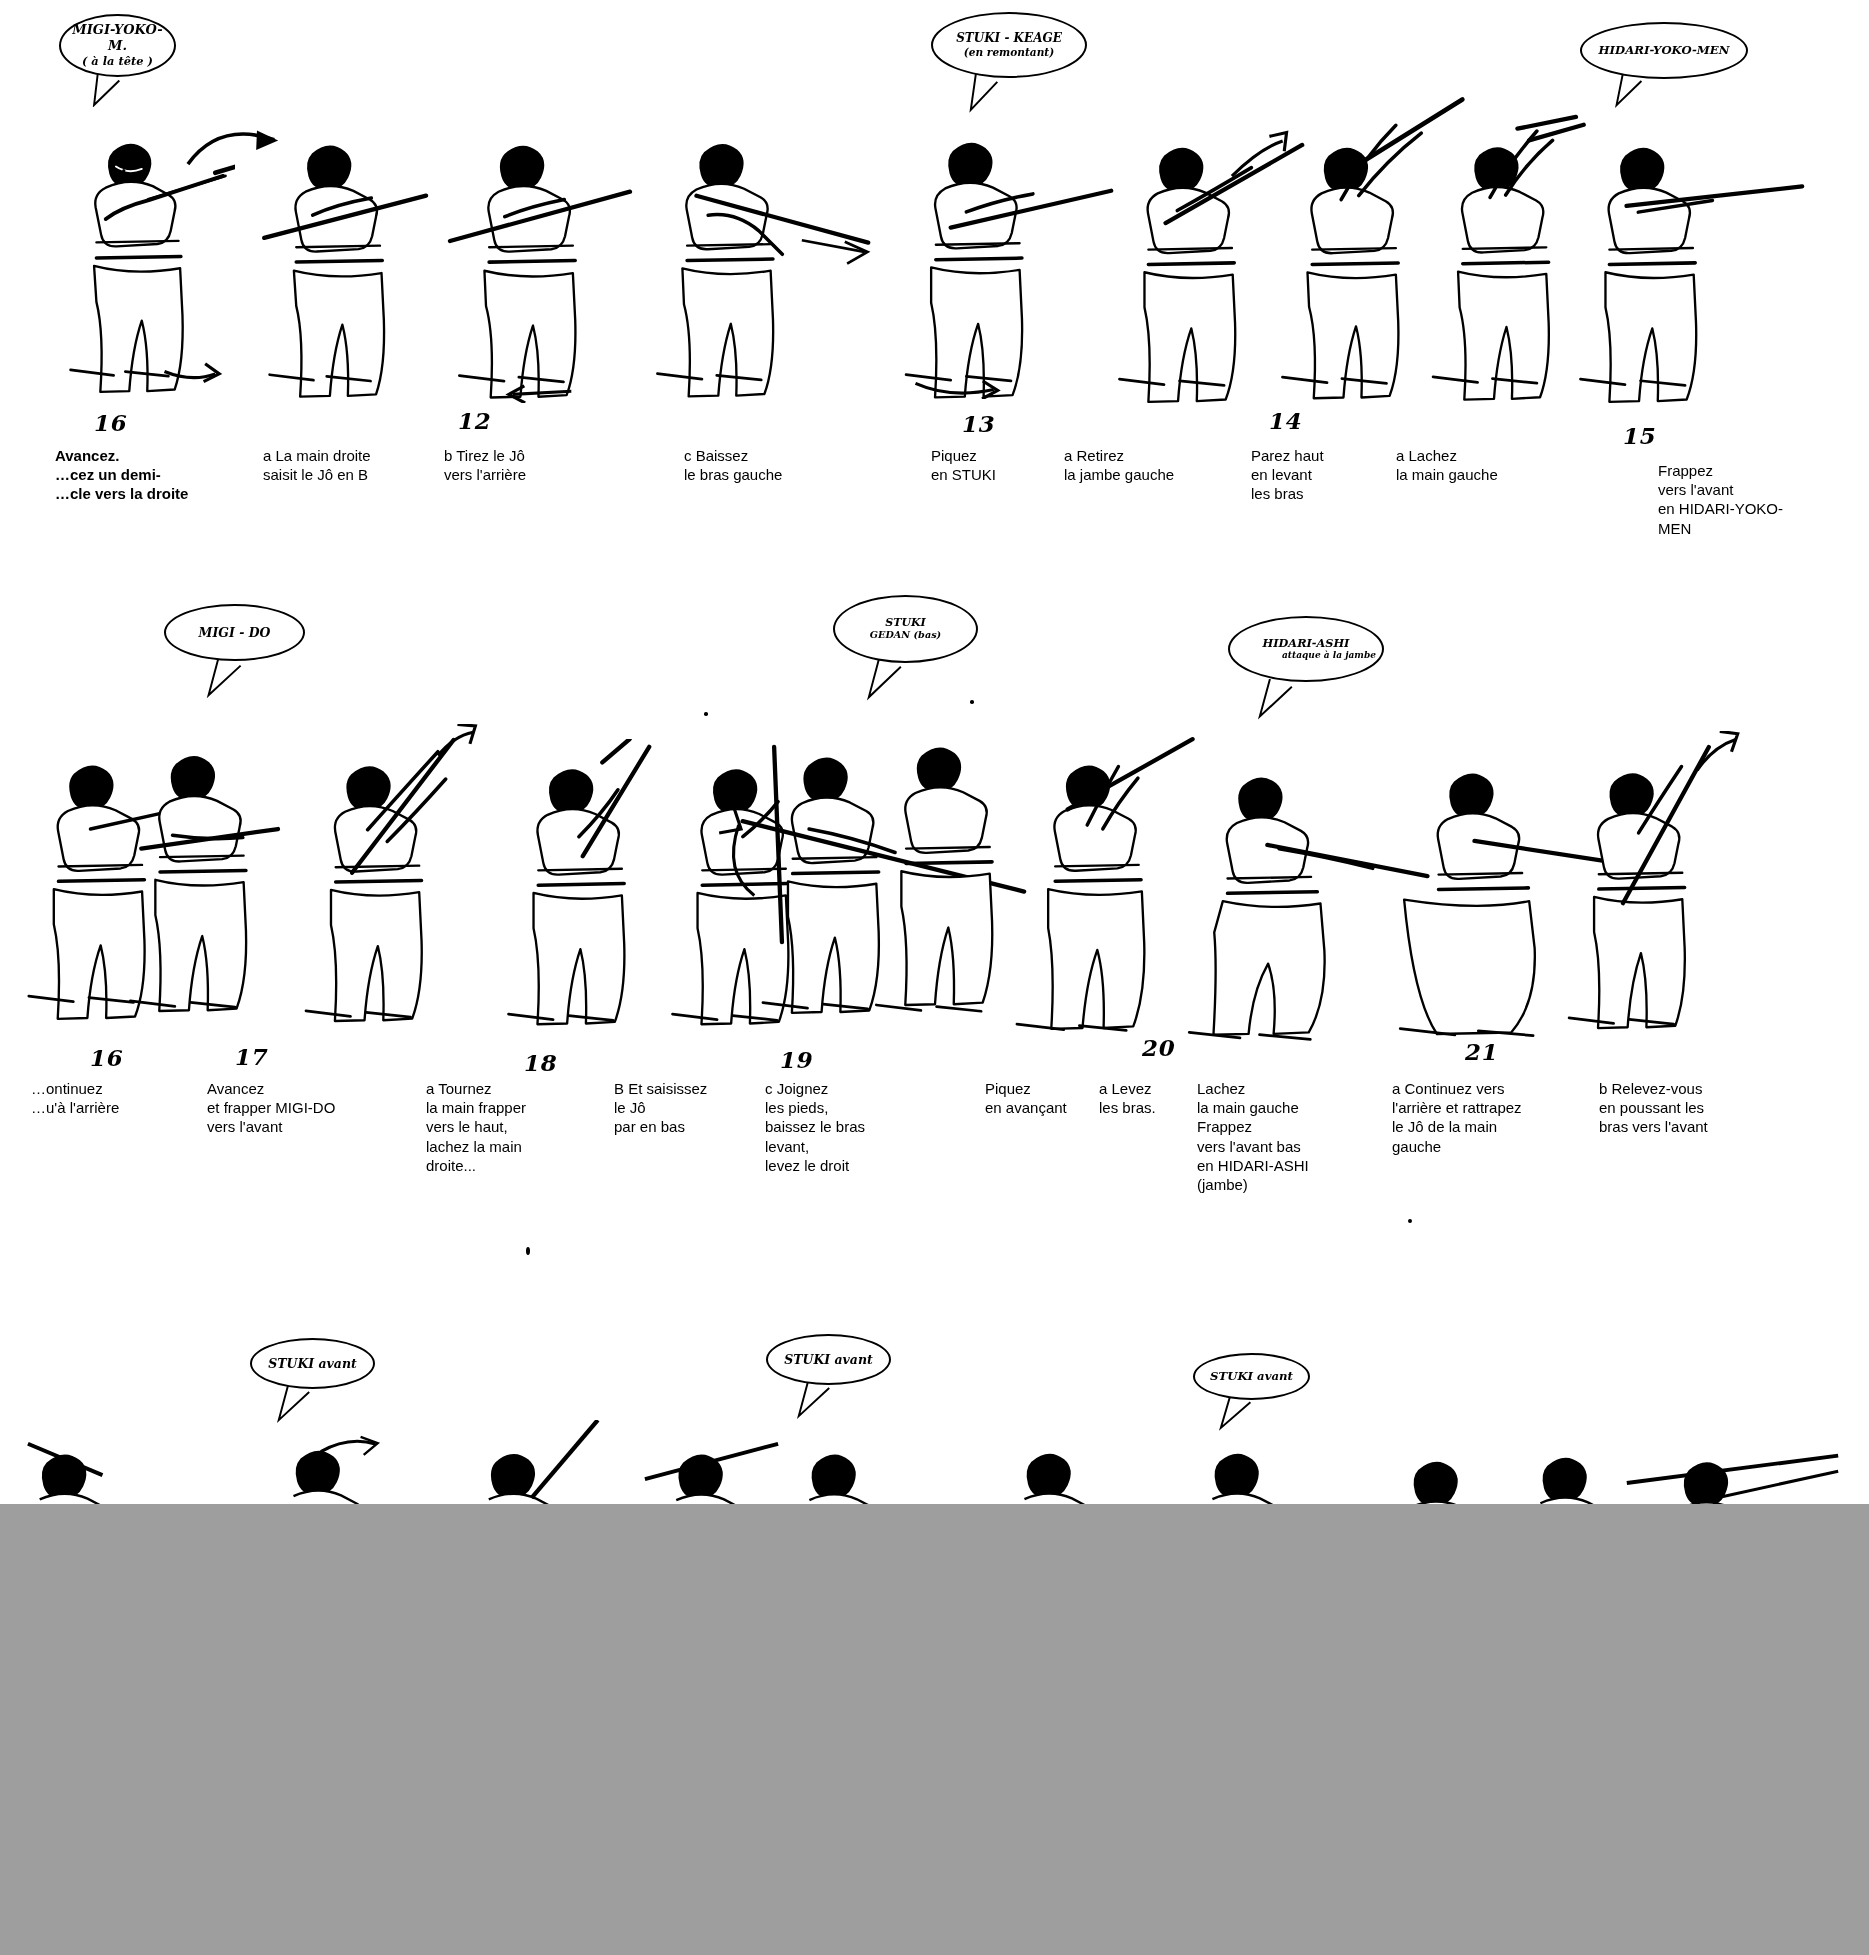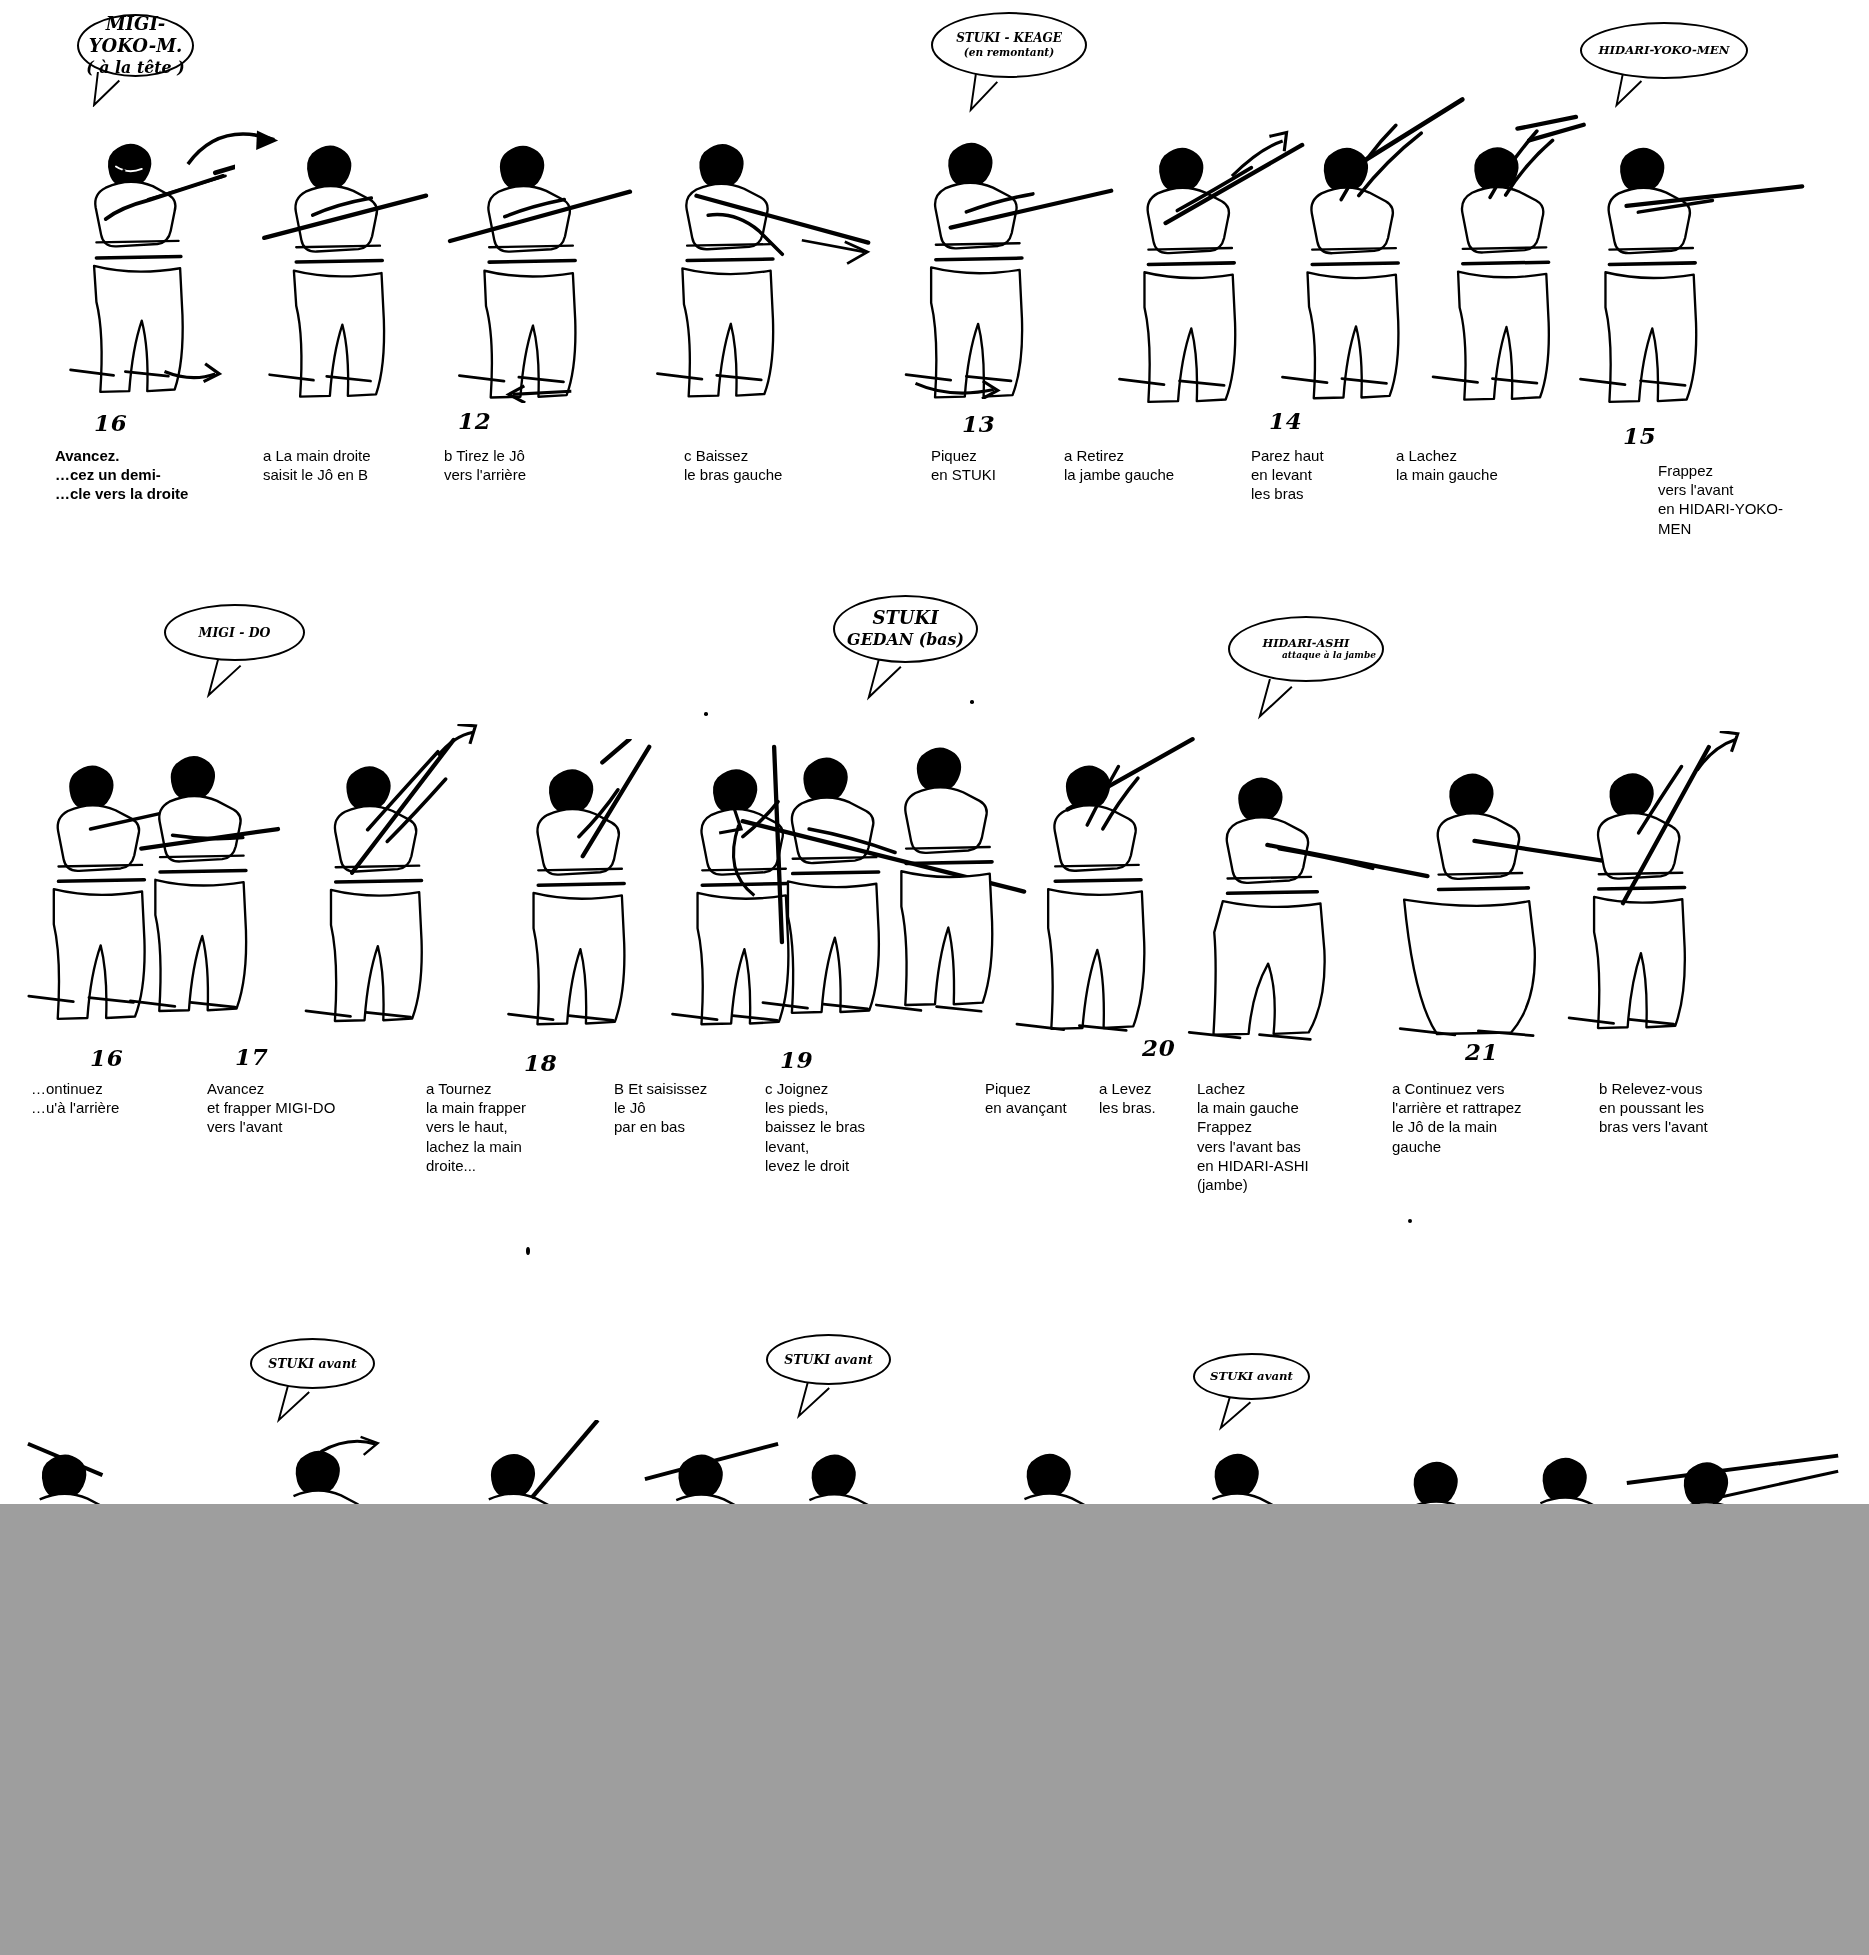--- a/index.html
+++ b/index.html
@@ -103,21 +103,21 @@
     z-index: 2;
   }
 </style>
 </head>
 <body>
 
 <div class="page">
 
   <div class="row row1">
 
-    <div class="balloon" style="left:77px; top:13.7px; width:117px; height:63px; font-size:18px;">
+    <div class="balloon" style="left:59px; top:13.7px; width:117px; height:63px; font-size:13px;">
       <span class="l1">MIGI-YOKO-M.</span>
       <span class="l2">( à la tête )</span>
     </div>
     <svg class="fig" style="left:90px; top:72px;" width="47" height="35" viewBox="0 0 120 90">
       <path d="M20,0 L10,85 L75,22" fill="#fff" stroke="#000" stroke-width="5"></path>
     </svg>
 
     <div class="balloon" style="left:931px; top:11.7px; width:156px; height:66px; font-size:12px;">
       <span class="l1">STUKI - KEAGE</span>
       <span class="l2">(en remontant)</span>
@@ -321,21 +321,21 @@
 
   <div class="row row2">
 
     <div class="balloon" style="left:164px; top:29px; width:141px; height:57px; font-size:12.5px;">
       <span class="l1">MIGI - DO</span>
     </div>
     <svg class="fig" style="left:203px; top:82px;" width="51" height="43" viewBox="0 0 130 110">
       <path d="M40,0 L14,98 L96,22" fill="#fff" stroke="#000" stroke-width="5"></path>
     </svg>
 
-    <div class="balloon" style="left:833px; top:19.6px; width:145px; height:68px; font-size:18px;text-align:center;">
+    <div class="balloon" style="left:833px; top:19.6px; width:145px; height:68px; font-size:11px;text-align:center;">
       <span class="l1">STUKI</span>
       <span class="l2">GEDAN (bas)</span>
     </div>
     <svg class="fig" style="left:864px; top:84px;" width="51" height="43" viewBox="0 0 130 110">
       <path d="M38,0 L12,98 L94,20" fill="#fff" stroke="#000" stroke-width="5"></path>
     </svg>
 
     <div class="balloon" style="left:1228px; top:41px; width:156px; height:66px; font-size:11.3px;">
       <span class="l1">HIDARI-ASHI</span>
       <span class="l2" style="font-size:0.8em;margin-left:46px;">attaque à la jambe</span>

